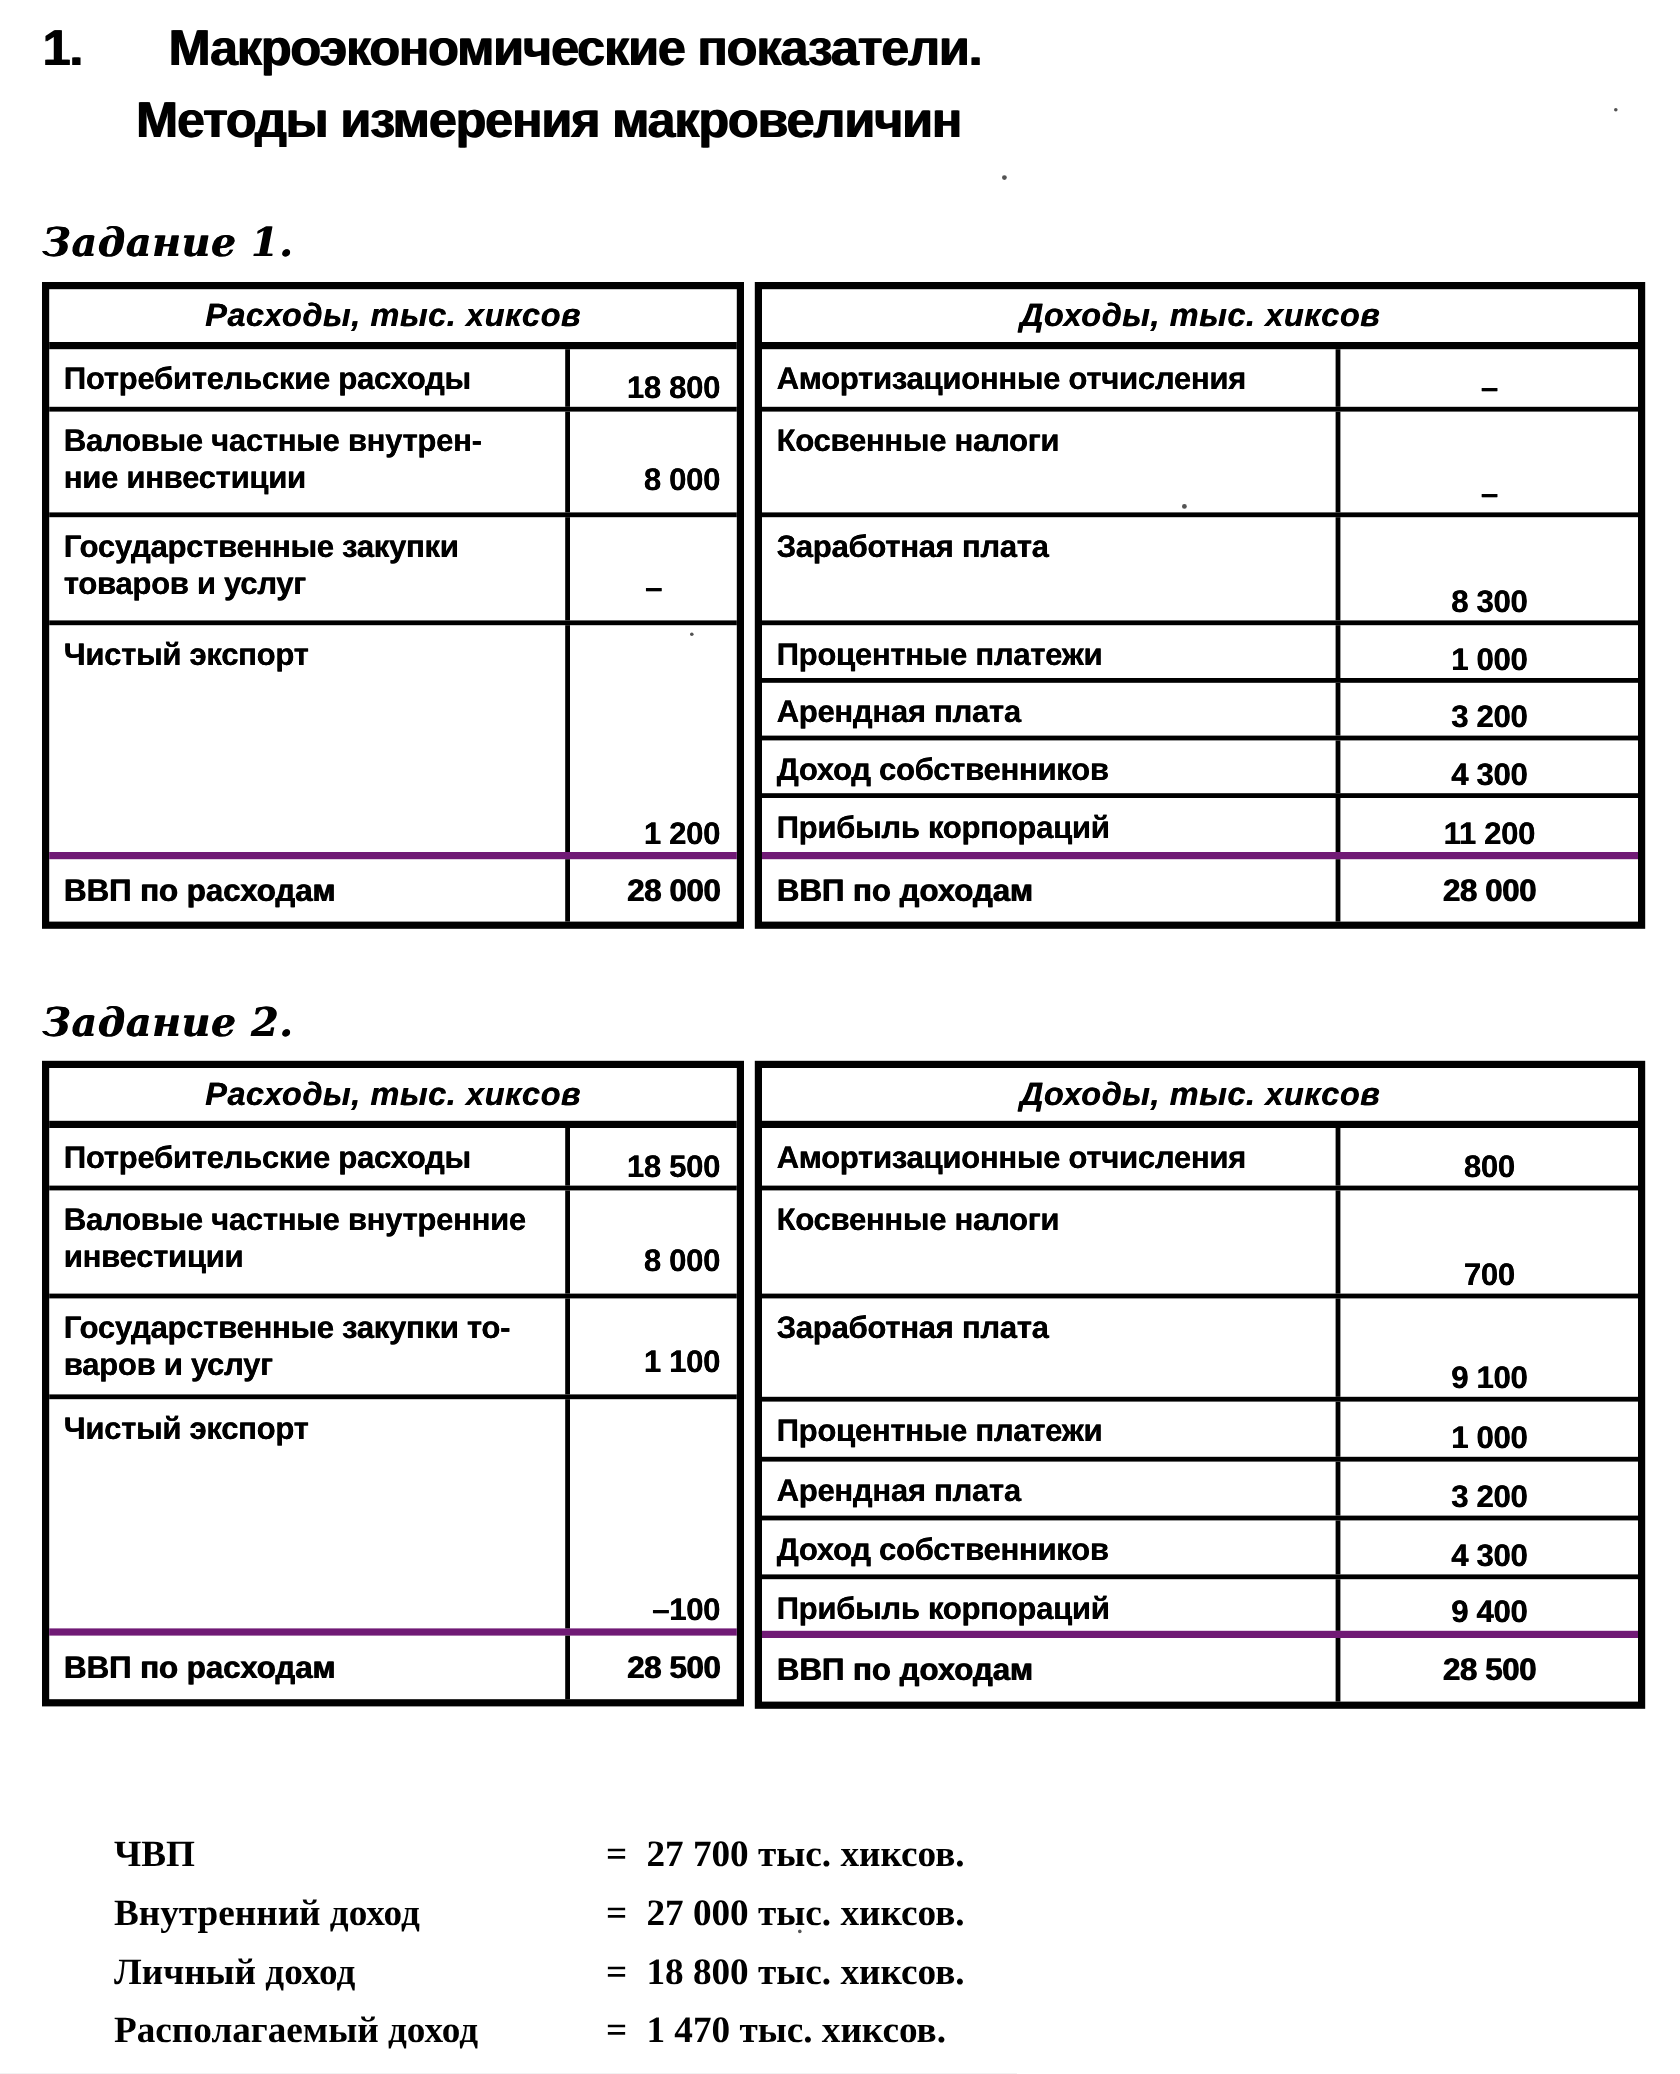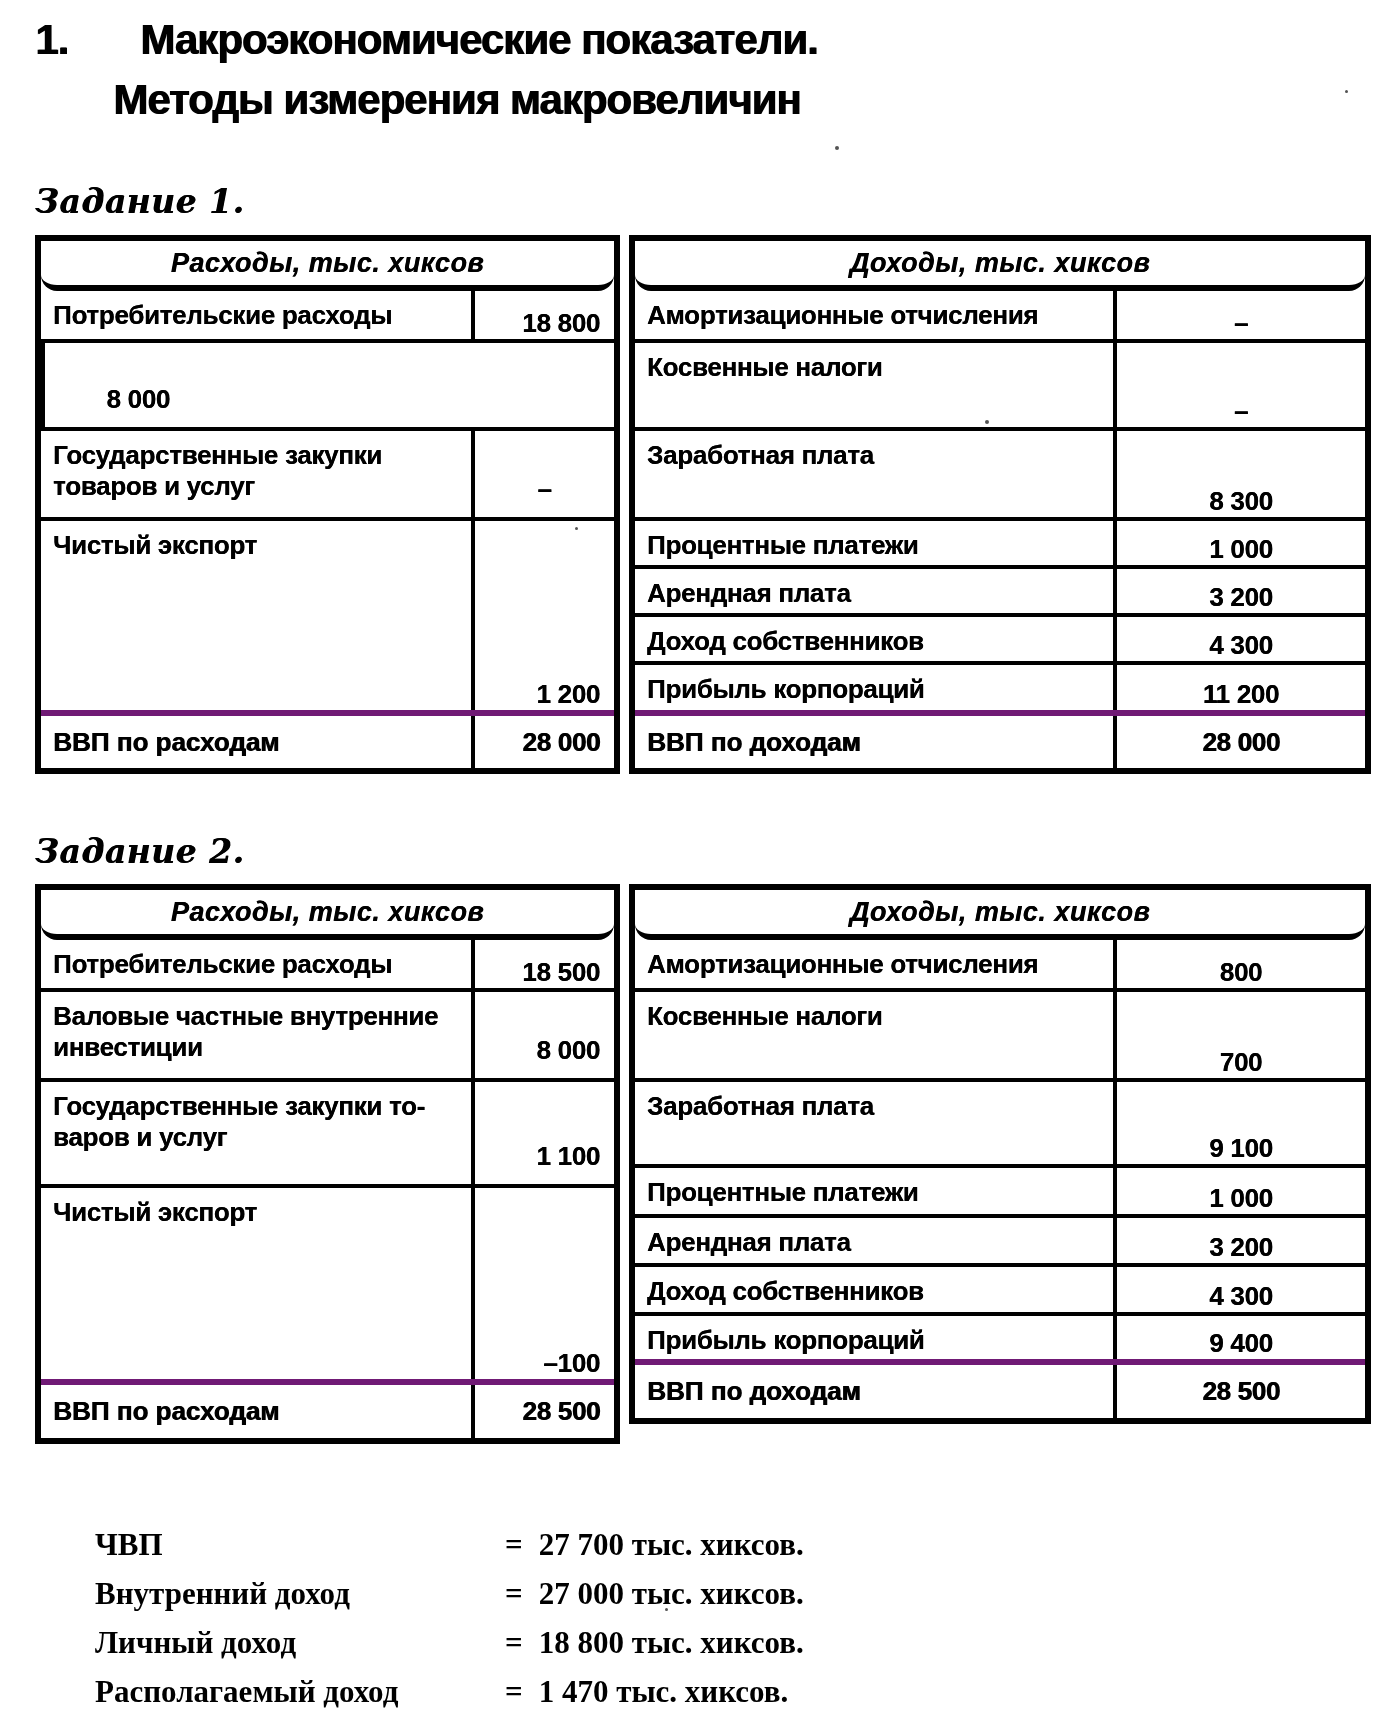--- a/index.html
+++ b/index.html
@@ -51,21 +51,21 @@
   }
   .tbl-exp { left: 35px; width: 585px; }
   .tbl-inc { left: 629px; width: 742px; }
   #t1-exp, #t1-inc { top: 235px; }
   #t2-exp, #t2-inc { top: 884px; }
 
   .row { display: flex; border-bottom: 4px solid #000; }
   .row:last-child { border-bottom: none; }
   .row-header {
     border-bottom: 6px solid #000;
-    justify-content: center; align-items: center; border-radius: 16px;
+    justify-content: center; align-items: center;
   }
   .row-header .hdr {
     font-size: 27px; font-weight: 700; font-style: italic;
     letter-spacing: 0.5px;
     text-shadow: 0.4px 0 0 #000;
   }
   .pre-total { border-bottom: 6px solid #701a75; }
 
   .lbl {
     flex: 1 1 auto;
@@ -124,20 +124,22 @@
     <div class="row row-header" style="height:50px">
       <div class="hdr">Расходы, тыс. хиксов</div>
     </div>
     <div class="row" style="height:52px">
       <div class="lbl">Потребительские расходы</div>
       <div class="val">
           <span>18 800</span>
         </div>
     </div>
     <div class="row val-bottom" style="height:88px">
+      <div class="lbl">Валовые частные внутрен-
+ние инвестиции</div>
       <div class="val">
           <span>8 000</span>
         </div>
     </div>
     <div class="row val-bottom val-center-x" style="height:90px">
       <div class="lbl">Государственные закупки
 товаров и услуг</div>
       <div class="val">
           <span>–</span>
         </div>
@@ -222,21 +224,21 @@
           <span>18 500</span>
         </div>
     </div>
     <div class="row val-bottom" style="height:90px">
       <div class="lbl">Валовые частные внутренние
 инвестиции</div>
       <div class="val">
           <span>8 000</span>
         </div>
     </div>
-    <div class="row val-bottom" style="height:106px">
+    <div class="row val-bottom" style="height:84px">
       <div class="lbl">Государственные закупки то-
 варов и услуг</div>
       <div class="val">
           <span>1 100</span>
         </div>
     </div>
     <div class="row pre-total" style="height:197px">
       <div class="lbl">Чистый экспорт</div>
       <div class="val">
           <span>–100</span>

